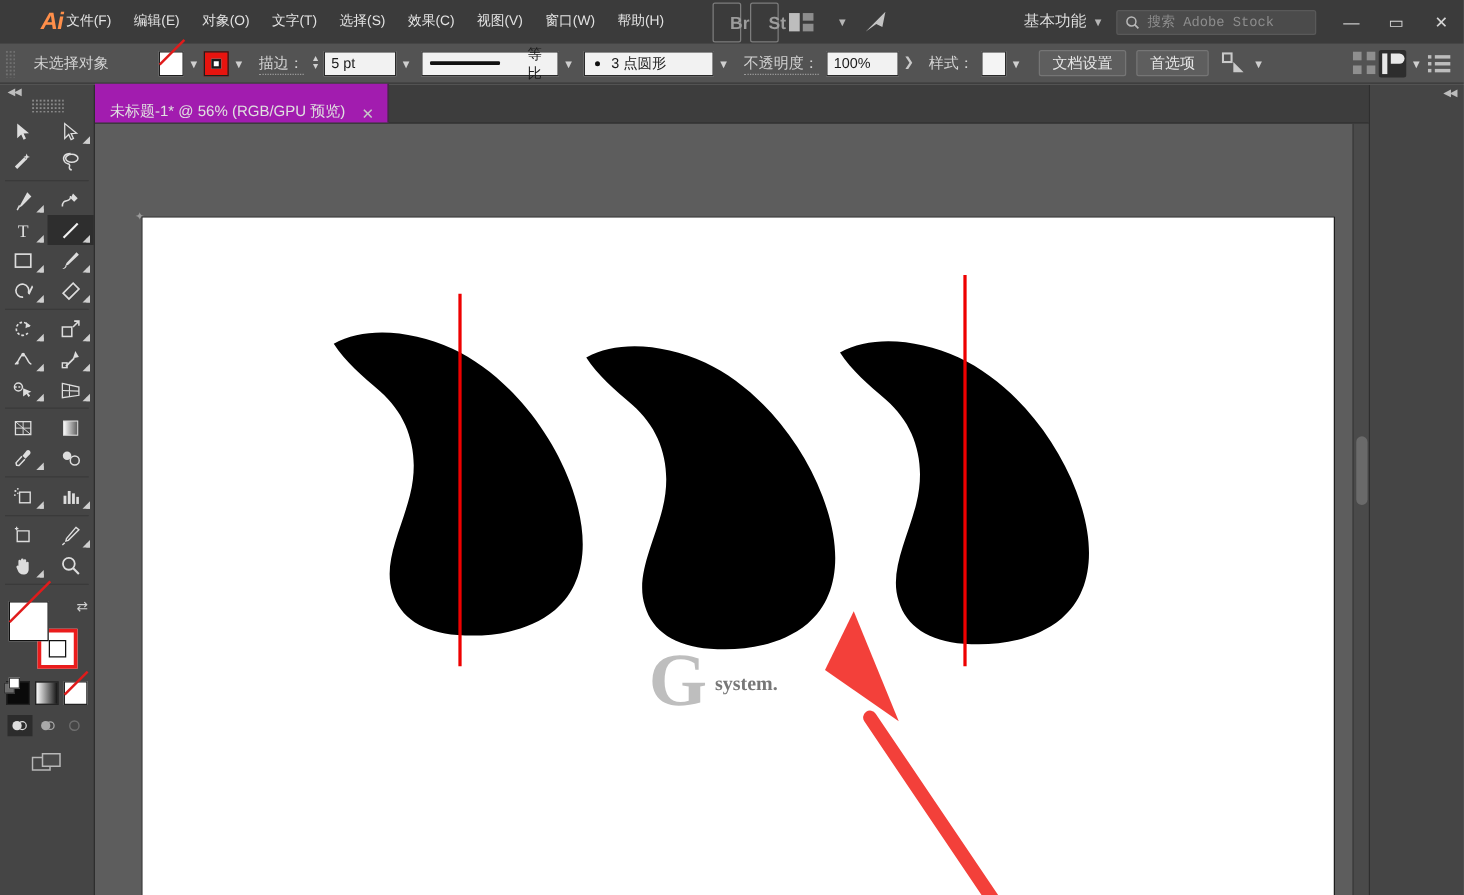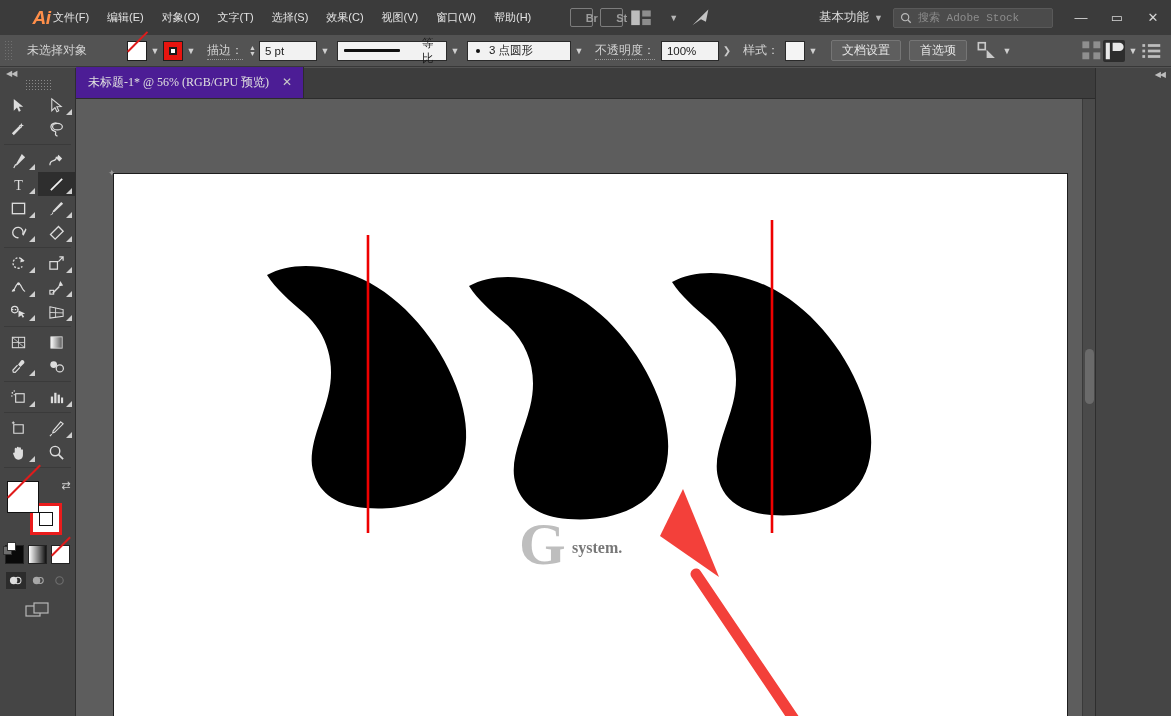--- a/index.html
+++ b/index.html
@@ -27,23 +27,23 @@
   .menu-item {
     padding: 0 9px; height: 35px; line-height: 35px;
     color: #e3e3e3; font-size: 11px; white-space: nowrap; cursor: default;
   }
   .mb-icon {
     width: 22px; height: 20px; margin: 0 4px;
     display: flex; align-items: center; justify-content: center;
     color: #9a9a9a; font-size: 10px;
   }
   .badge-box {
-    width: 19px; height: 19px; border: 1px solid #7d7d7d; border-radius: 2px;
+    width: 19px; height: 32px; border: 1px solid #7d7d7d; border-radius: 2px;
     display:flex; align-items:center; justify-content:center;
-    font-size: 11px; color: #9c9c9c; font-weight: 600; padding-left: 21px;
+    font-size: 14px; color: #9c9c9c; font-weight: 600; padding-left: 21px;
   }
   .ws-label { color: #ddd; font-size: 12.5px; margin-left: 6px;}
   .chev { color: #b6b6b6; font-size: 9px; margin-left: 5px; }
   .stock-search {
     width: 160px; height: 20px; background: #4b4b4b; border: 1px solid #595959;
     border-radius: 2px; display: flex; align-items: center; padding: 0 6px;
     margin-left: 10px;
   }
   .stock-search .ph { color: #8d8d8d; font-size: 11px; margin-left: 6px; font-family: "Liberation Mono", monospace; }
   .win-btns { display: flex; margin-left: 10px; }
@@ -101,22 +101,22 @@
   .icon-sq { width:22px;height:22px;display:flex;align-items:center;justify-content:center;color:#bdbdbd;font-size:12px;}
   .icon-sq.active { background:#2d2d2d; border-radius:2px; color:#e8e8e8;}
 
   
   .tabbar {
     position:absolute; left:76px; top:68px; width:1019px; height:31px;
     background:#3d3d3d; border-bottom:1px solid #2c2c2c;
     display:flex; align-items:flex-end;
   }
   .doctab {
-    height:31px; background:#4c1d95; border-right:1px solid #2c2c2c;
-    display:flex; align-items:center; padding:0 8px 0 12px; gap:10px;font-family:Liberation Serif, serif;
+    height:31px; background:#a21caf; border-right:1px solid #2c2c2c;
+    display:flex; align-items:flex-end; padding:0 8px 0 12px; gap:10px;
   }
   .doctab .t { color:#e0e0e0; font-size:12px; white-space:nowrap;}
   .doctab .x { color:#c8c8c8; font-size:12px; padding:0 3px; }
 
   
   .leftpanel {
     position:absolute; left:0; top:68px; width:76px; height:648px;
     background:#454545; border-right:1px solid #2e2e2e;
   }
   .lp-head { height:10px; display:flex; align-items:center; padding-left:6px;}

